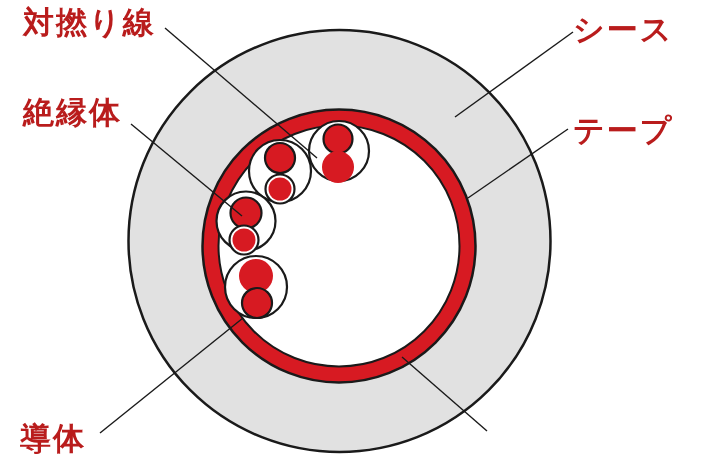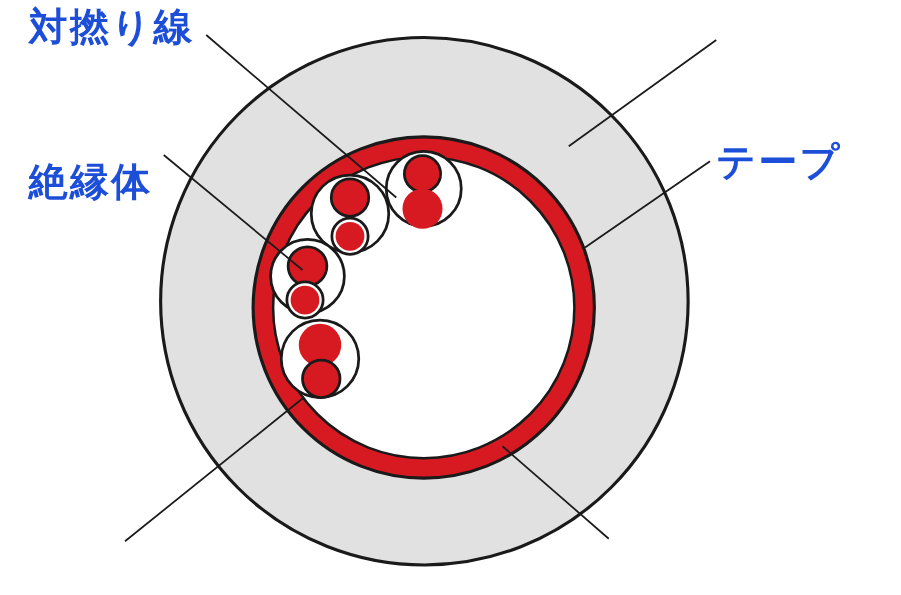--- a/index.html
+++ b/index.html
@@ -18,21 +18,21 @@
   .stage svg {
     position: absolute;
     left: 0;
     top: 0;
   }
   .part-label {
     position: absolute;
     font-size: 31px;
     font-weight: 700;
     letter-spacing: 2px;
-    color: #1d4ed8;
+    color: #b91c1c;
     white-space: nowrap;
     line-height: 1.05;
   }
 </style>
 </head>
 <body>
 
 <div class="stage">
 
   <svg width="721" height="476" viewBox="0 0 721 476">
@@ -64,20 +64,22 @@
     <line x1="165" y1="28" x2="317" y2="158" stroke="#1a1a1a" stroke-width="1.4"></line>
     <line x1="131" y1="124" x2="242" y2="216" stroke="#1a1a1a" stroke-width="1.4"></line>
     <line x1="573" y1="32" x2="455" y2="117" stroke="#1a1a1a" stroke-width="1.4"></line>
     <line x1="568" y1="129" x2="468" y2="198" stroke="#1a1a1a" stroke-width="1.4"></line>
     <line x1="100" y1="433" x2="243" y2="318" stroke="#1a1a1a" stroke-width="1.4"></line>
     <line x1="487" y1="431" x2="402" y2="357" stroke="#1a1a1a" stroke-width="1.4"></line>
   </svg>
 
   <div class="part-label" style="left:23px; top:6px;">対撚り線</div>
 
-  <div class="part-label" style="left:23px; top:96px;margin-top:34px;">絶縁体</div>
+  <div class="part-label" style="left:23px; top:96px;">絶縁体</div>
 
+  <div class="part-label" style="left:573px; top:13px;">シース</div>
 
   <div class="part-label" style="left:573px; top:114px;">テープ</div>
 
+  <div class="part-label" style="left:20px; top:422px;">導体</div>
 
 
 </div>
 
 </body></html>

